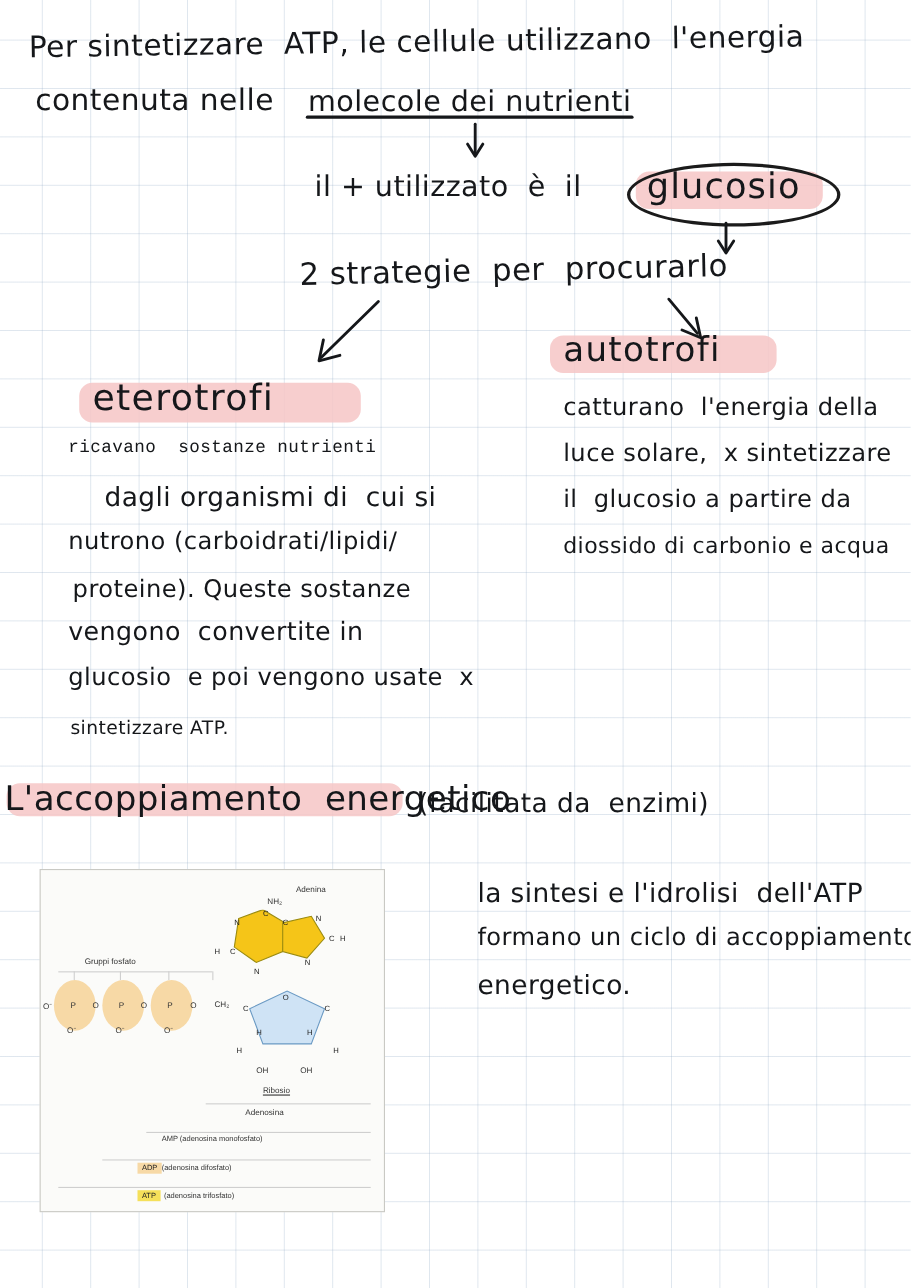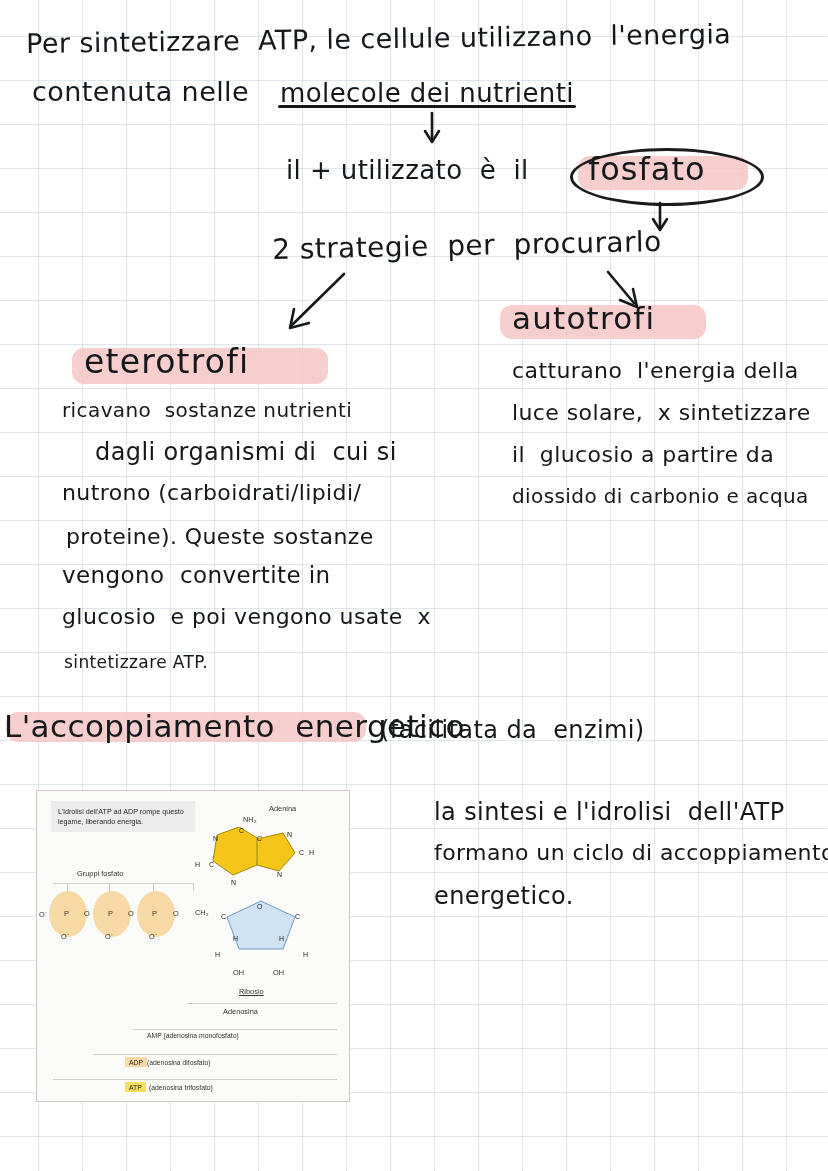--- a/index.html
+++ b/index.html
@@ -198,27 +198,27 @@
   <div class="layer-text">
 
     <div class="hw" style="left:26px; top:28px; font-size:27px; transform:rotate(-0.8deg);">Per sintetizzare  ATP, le cellule utilizzano  l'energia</div>
 
     <div class="hw" style="left:32px; top:76px; font-size:27px;">contenuta nelle</div>
 
     <div class="hw" style="left:280px; top:78px; font-size:26px;">molecole dei nutrienti</div>
 
     <div class="hw" style="left:286px; top:155px; font-size:26px;">il + utilizzato  è  il</div>
 
-    <div class="hw" style="left:588px; top:150px; font-size:32px; letter-spacing:1px;">fosfato</div>
+    <div class="hw" style="left:588px; top:150px; font-size:32px; letter-spacing:1px;">glucosio</div>
 
     <div class="hw" style="left:272px; top:233px; font-size:28px; transform:rotate(-1.2deg);">2 strategie  per  procurarlo</div>
 
     <div class="hw" style="left:84px; top:342px; font-size:33px; letter-spacing:1.2px;">eterotrofi</div>
 
-    <div class="hw" style="left:62px; top:398px; font-size:20px;">ricavano  sostanze nutrienti</div>
+    <div class="hw" style="left:62px; top:398px; font-size:16px;font-family:Liberation Mono, monospace;">ricavano  sostanze nutrienti</div>
     <div class="hw" style="left:62px; top:438px; font-size:24px;margin-left:33px;">dagli organismi di  cui si</div>
     <div class="hw" style="left:62px; top:480px; font-size:22px;">nutrono (carboidrati/lipidi/</div>
     <div class="hw" style="left:66px; top:524px; font-size:22px;">proteine). Queste sostanze</div>
     <div class="hw" style="left:62px; top:562px; font-size:23px;">vengono  convertite in</div>
     <div class="hw" style="left:62px; top:604px; font-size:22px;">glucosio  e poi vengono usate  x</div>
     <div class="hw" style="left:64px; top:652px; font-size:17px;">sintetizzare ATP.</div>
 
     <div class="hw" style="left:512px; top:300px; font-size:31px; letter-spacing:1.2px;">autotrofi</div>
 
     <div class="hw" style="left:512px; top:358px; font-size:22px;">catturano  l'energia della</div>
@@ -229,21 +229,20 @@
     <div class="hw" style="left:4px; top:708px; font-size:31px;">L'accoppiamento  energetico</div>
     <div class="hw" style="left:380px; top:716px; font-size:24px;">(facilitata da  enzimi)</div>
 
     <div class="hw" style="left:434px; top:798px; font-size:24px;">la sintesi e l'idrolisi  dell'ATP</div>
     <div class="hw" style="left:434px; top:840px; font-size:22px;">formano un ciclo di accoppiamento</div>
     <div class="hw" style="left:434px; top:882px; font-size:24px;">energetico.</div>
   </div>
 
   <div id="figure">
 
-    <div class="callout">L'idrolisi dell'ATP ad ADP rompe questo legame, liberando energia.</div>
 
     <div class="lbl" style="left:40px; top:78px;">Gruppi fosfato</div>
     <div class="bar" style="left:16px; top:92px; width:140px;"></div>
     <div class="vbar" style="left:30px; top:92px; height:8px;"></div>
     <div class="vbar" style="left:72px; top:92px; height:8px;"></div>
     <div class="vbar" style="left:116px; top:92px; height:8px;"></div>
     <div class="vbar" style="left:156px; top:92px; height:8px;"></div>
 
     <div class="phos" style="left:12px; top:100px;"></div>
     <div class="phos" style="left:56px; top:100px;"></div>

